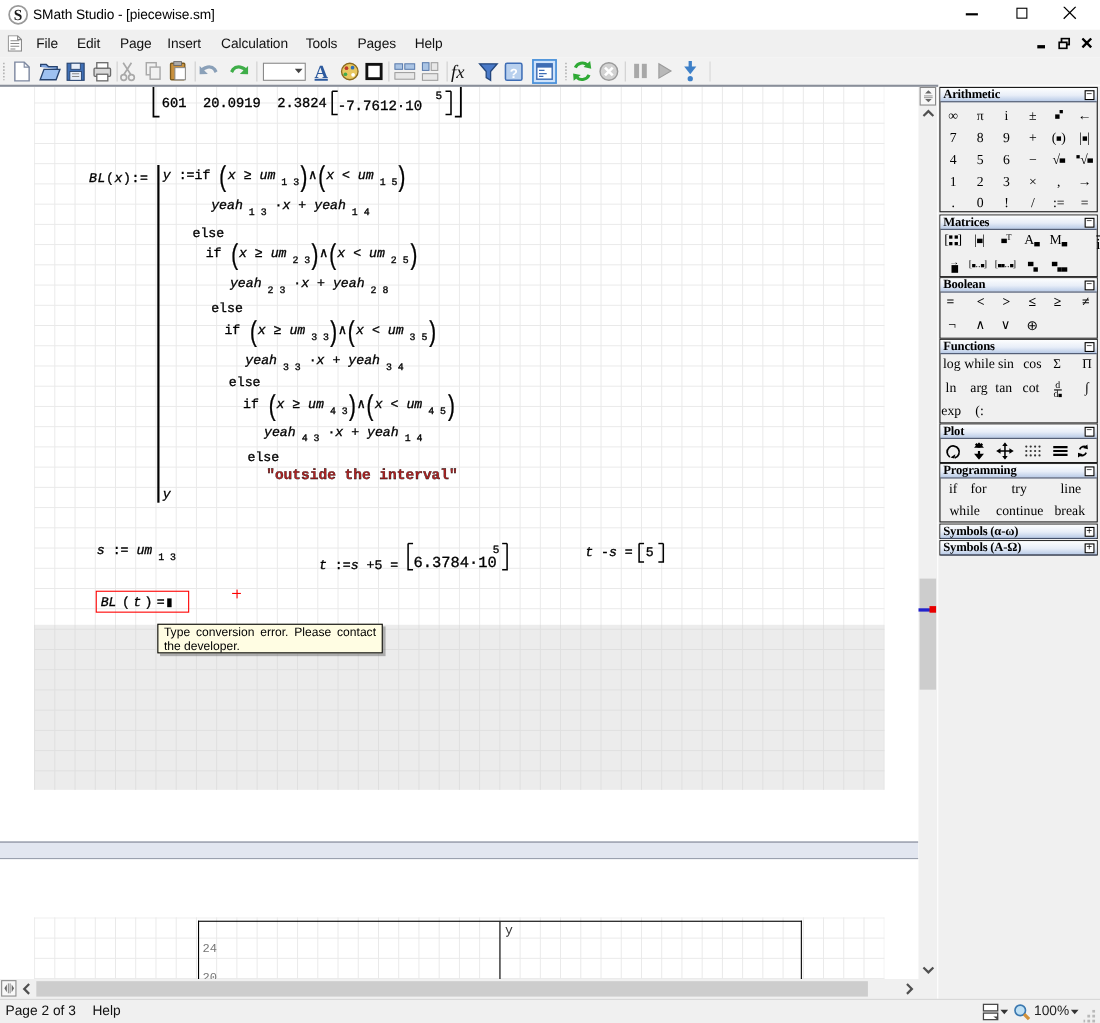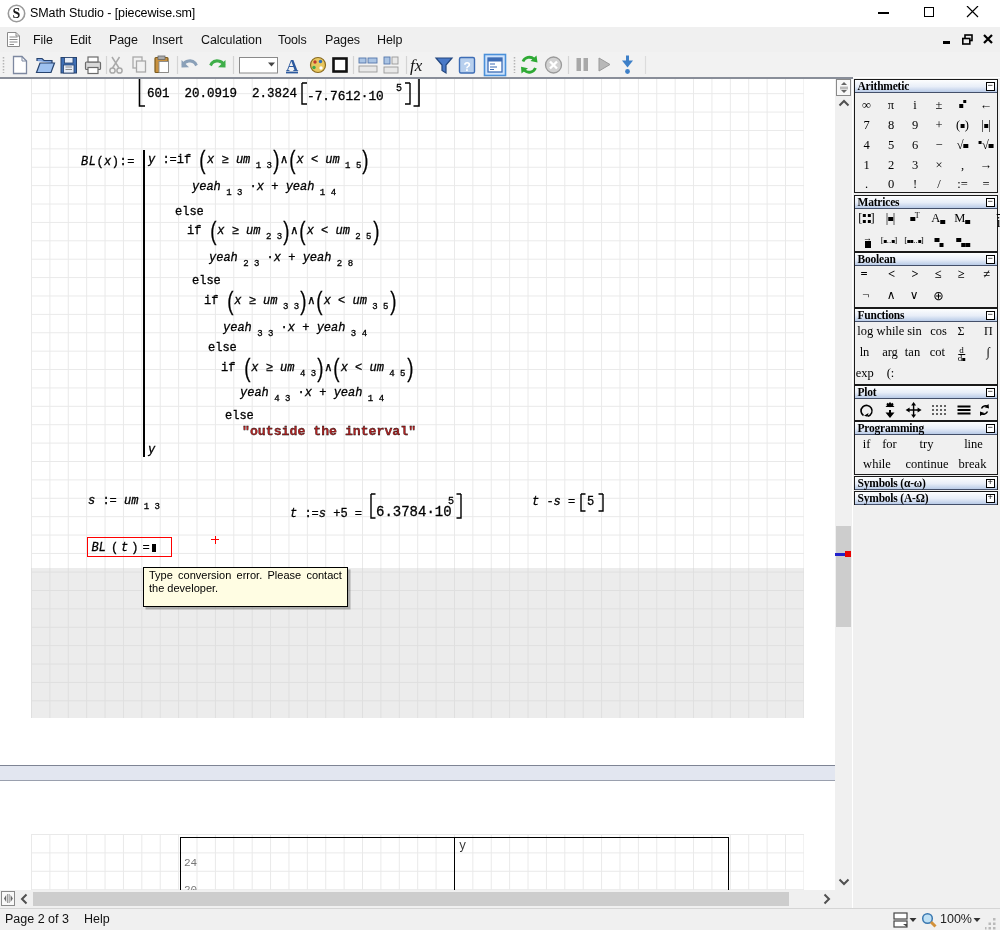--- a/index.html
+++ b/index.html
@@ -40,21 +40,21 @@
 .vecsq{display:inline-block;width:12px;font-weight:normal;}
 .dfrac{display:inline-flex;flex-direction:column;align-items:center;font-weight:normal;font-size:9px;line-height:7px;font-family:"Liberation Serif";}
 .dfrac span:last-child{border-top:1px solid #000;}
 
 #vsb{left:835px;top:79px;width:17px;height:811px;background:#f0f0f0;}
 #hsb{left:0;top:890px;width:852px;height:18px;background:#f0f0f0;}
 .thumb{background:#cdcdcd;}
 
 #statusbar{left:0;top:908px;width:1000px;height:22px;background:#f0f0f0;border-top:1px solid #d5d5d5;font-size:12.5px;color:#111;}
 
-#tooltip{left:143px;top:567px;width:205px;height:40px;background:#fffde3;border:1px solid #000;box-shadow:2.5px 2.5px 0 rgba(110,110,110,0.5);
+#tooltip{left:143px;top:567px;width:205px;height:27px;background:#fffde3;border:1px solid #000;box-shadow:2.5px 2.5px 0 rgba(110,110,110,0.5);
  font-size:11px;color:#000;padding:1px 0 0 5px;line-height:12.5px;white-space:nowrap;}
 </style></head>
 <body>
 <div id="app">
 
   <div class="abs" id="titlebar"></div>
   <svg class="abs" style="left:7px;top:4px" width="19" height="19" viewBox="0 0 19 19">
     <circle cx="9.5" cy="9.5" r="8.2" fill="#fff" stroke="#9a9a9a" stroke-width="1.6"></circle>
     <text x="9.5" y="14" text-anchor="middle" font-family="Liberation Serif" font-size="14" font-weight="bold" fill="#1a1a1a">S</text>
   </svg>

